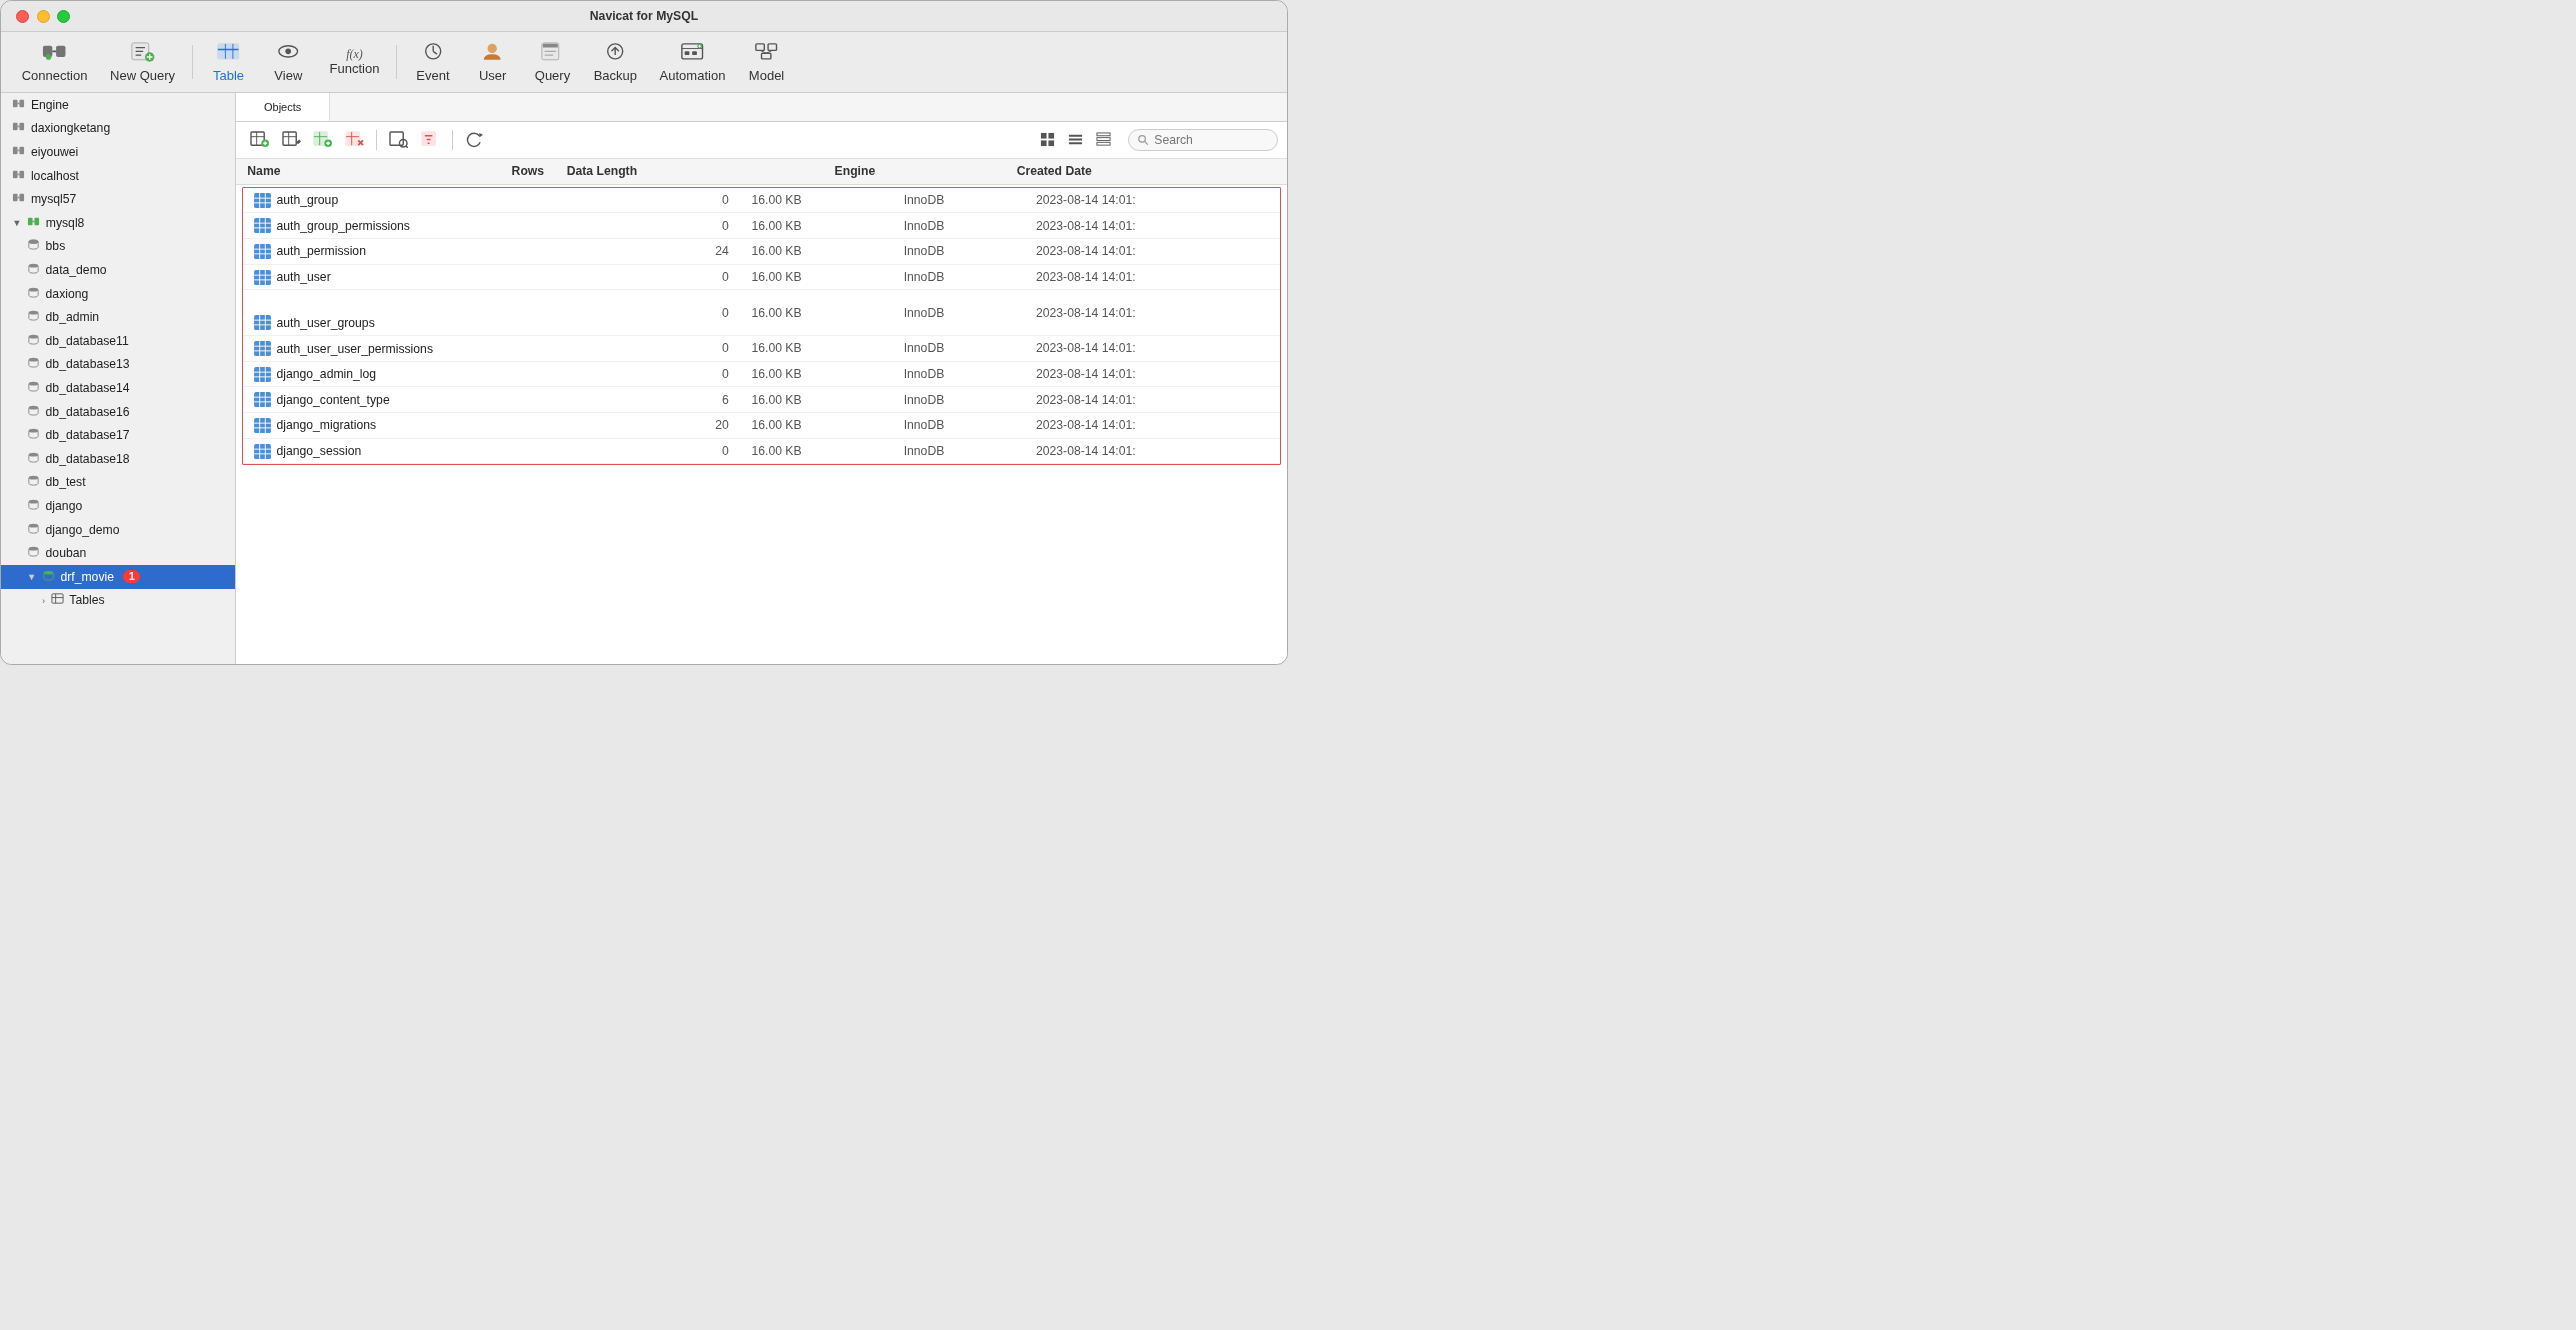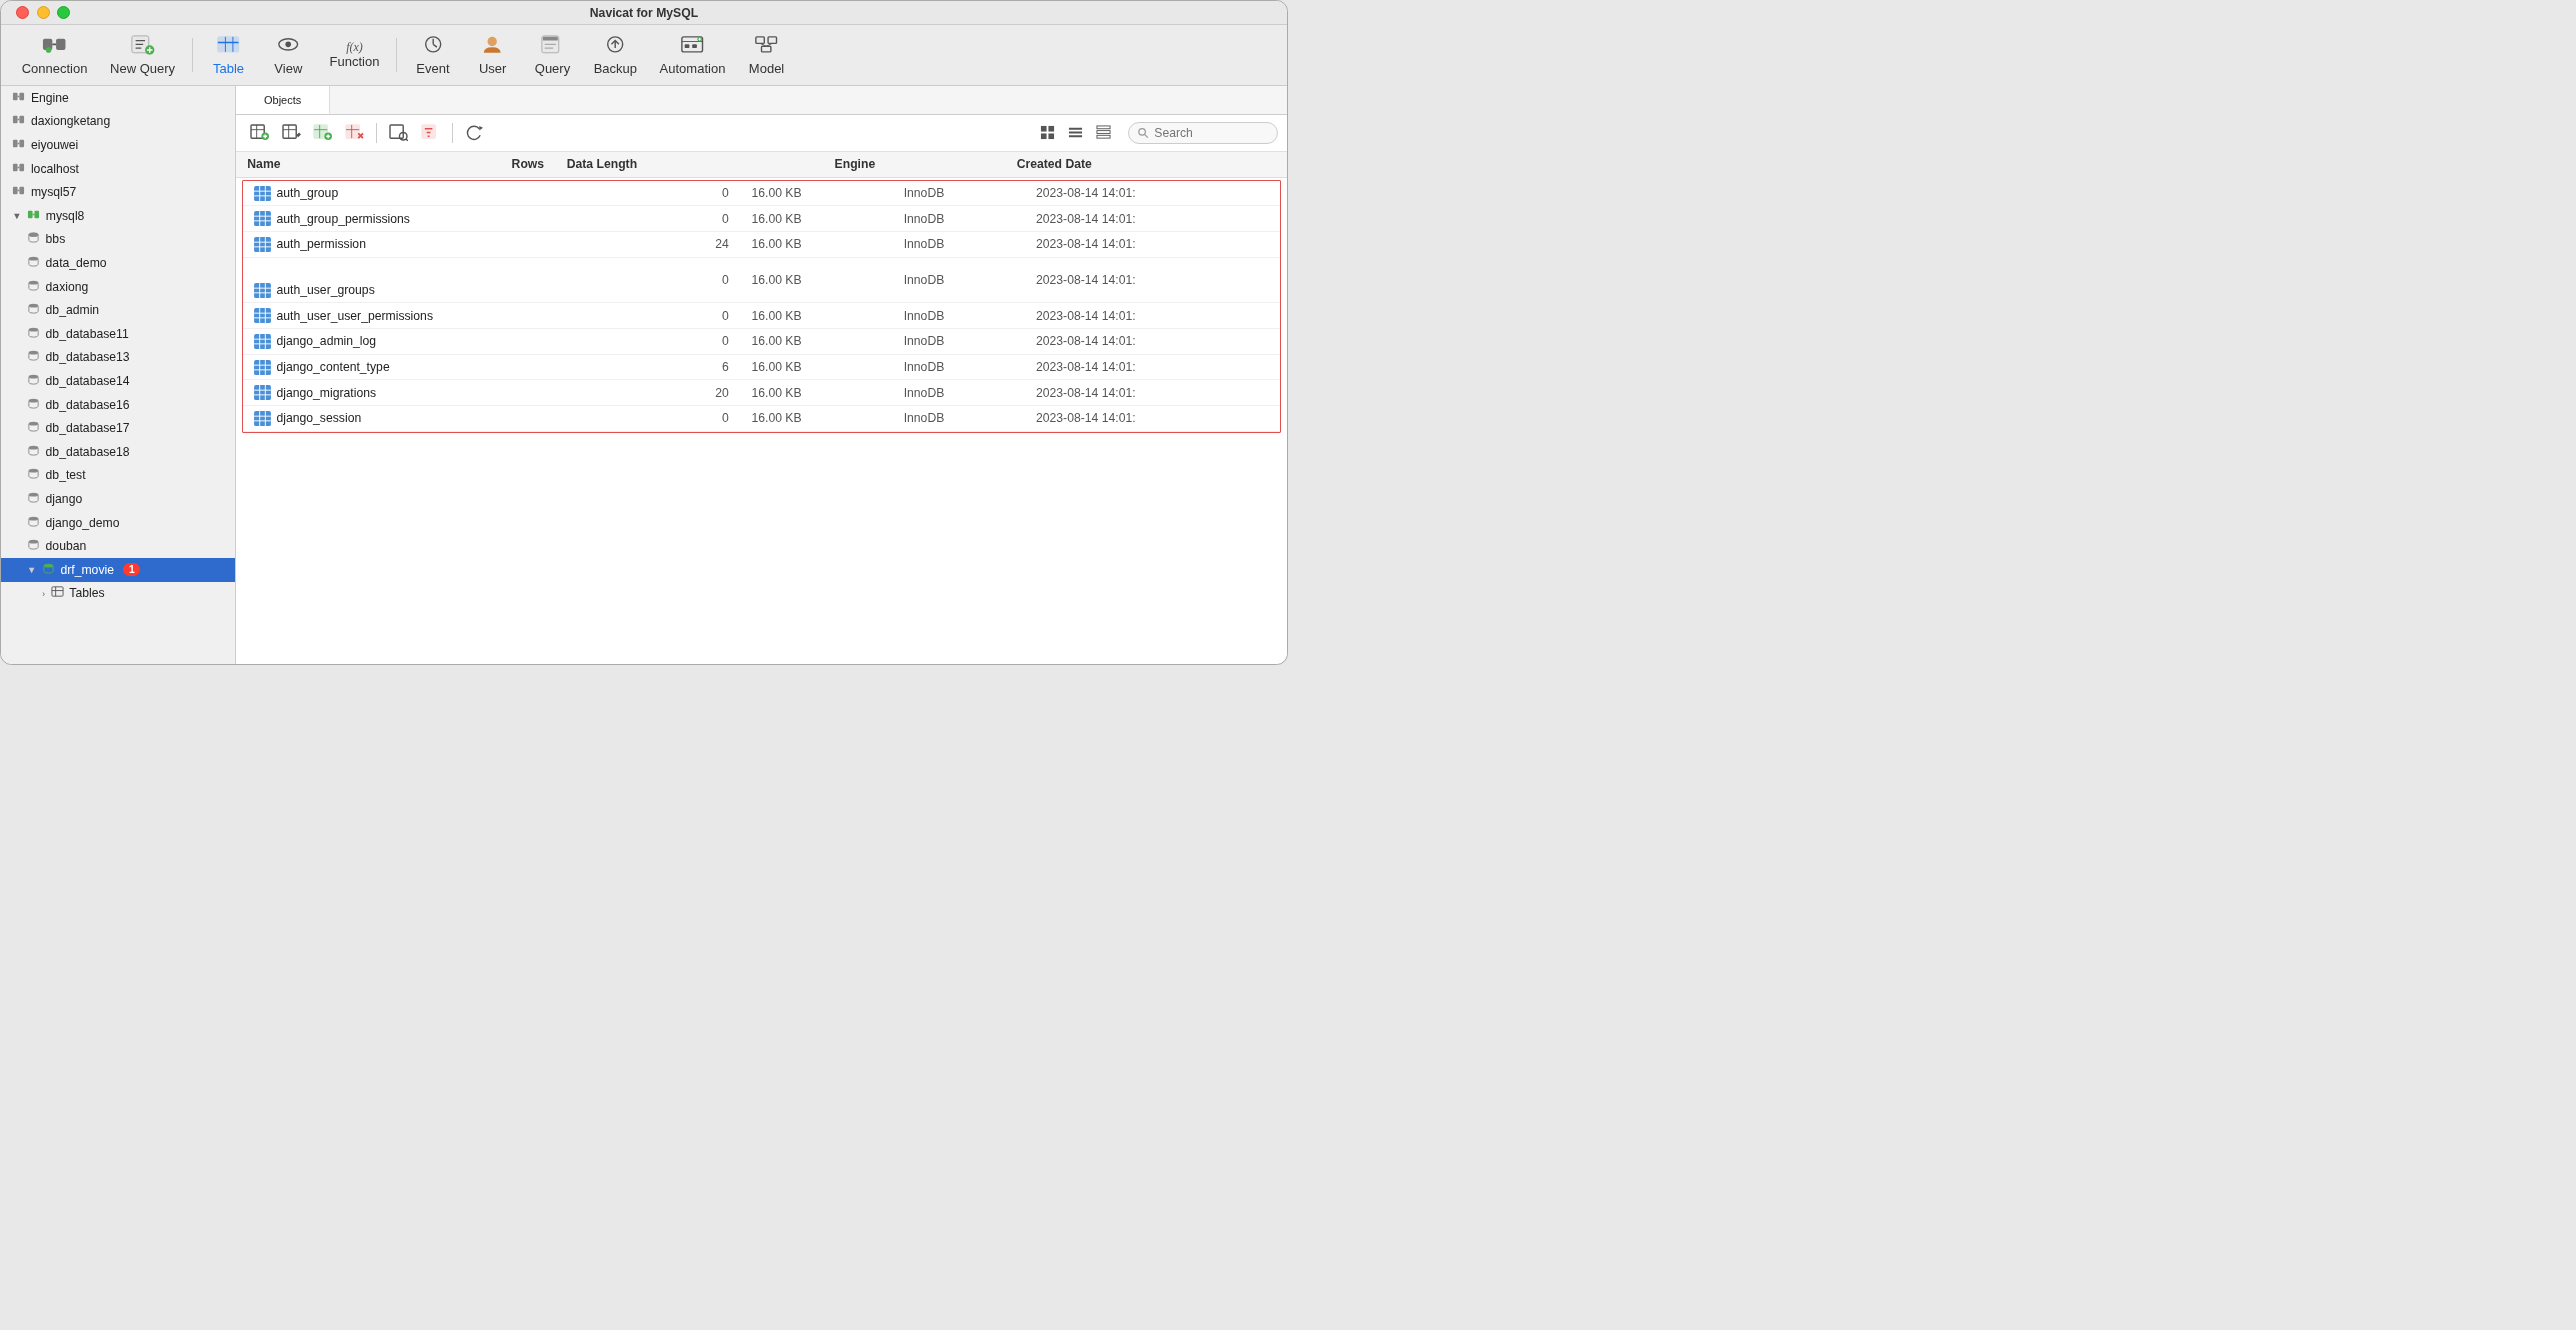--- a/index.html
+++ b/index.html
@@ -16,21 +16,21 @@
       display: flex;
       flex-direction: column;
       height: 100%;
       background: #f5f5f5;
       border-radius: 11.3px;
       overflow: hidden;
     }
     
     .titlebar {
       background: #e8e8e8;
-      height: 24px;
+      height: 31px;
       display: flex;
       align-items: center;
       padding: 0 15px;
       border-bottom: 0.9px solid #ccc;
       border-radius: 11.3px 11.3px 0 0;
       position: relative;
     }
     .traffic-lights {
       display: flex;
       gap: 7.5px;
@@ -790,20 +790,36 @@
                     <span><svg width="17" height="15" viewBox="0 0 18 16" style="margin-right:5.6px;vertical-align:middle">
                         <rect x="0" y="0" width="18" height="16" rx="2" fill="#4a90d9"></rect>
                         <line x1="0" y1="5.5" x2="18" y2="5.5" stroke="white" stroke-width="1"></line>
                         <line x1="0" y1="10.5" x2="18" y2="10.5" stroke="white" stroke-width="1"></line>
                         <line x1="6" y1="0" x2="6" y2="16" stroke="white" stroke-width="1"></line>
                         <line x1="12" y1="0" x2="12" y2="16" stroke="white" stroke-width="1"></line>
                       </svg></span>
                     <span>auth_permission</span>
                   </td>
                   <td style="padding: 4.7px 11.3px; text-align: right; color: rgb(85, 85, 85);">24</td>
+                  <td style="padding: 4.7px 11.3px; color: rgb(85, 85, 85);">16.00 KB</td>
+                  <td style="padding: 4.7px 11.3px; color: rgb(85, 85, 85);">InnoDB</td>
+                  <td style="padding: 4.7px 11.3px; color: rgb(85, 85, 85);">2023-08-14 14:01:</td>
+                </tr>
+                <tr style="border-bottom: 0.9px solid rgb(240, 240, 240); cursor: pointer;">
+                  <td style="padding: 4.7px 11.3px; display: flex; align-items: center;">
+                    <span><svg width="17" height="15" viewBox="0 0 18 16" style="margin-right:5.6px;vertical-align:middle">
+                        <rect x="0" y="0" width="18" height="16" rx="2" fill="#4a90d9"></rect>
+                        <line x1="0" y1="5.5" x2="18" y2="5.5" stroke="white" stroke-width="1"></line>
+                        <line x1="0" y1="10.5" x2="18" y2="10.5" stroke="white" stroke-width="1"></line>
+                        <line x1="6" y1="0" x2="6" y2="16" stroke="white" stroke-width="1"></line>
+                        <line x1="12" y1="0" x2="12" y2="16" stroke="white" stroke-width="1"></line>
+                      </svg></span>
+                    <span>auth_user</span>
+                  </td>
+                  <td style="padding: 4.7px 11.3px; text-align: right; color: rgb(85, 85, 85);">0</td>
                   <td style="padding: 4.7px 11.3px; color: rgb(85, 85, 85);">16.00 KB</td>
                   <td style="padding: 4.7px 11.3px; color: rgb(85, 85, 85);">InnoDB</td>
                   <td style="padding: 4.7px 11.3px; color: rgb(85, 85, 85);">2023-08-14 14:01:</td>
                 </tr>
                 <tr style="border-bottom: 0.9px solid rgb(240, 240, 240); cursor: pointer;">
                   <td style="padding: 4.7px 11.3px; display: flex; align-items: center; margin-top: 20px;">
                     <span><svg width="17" height="15" viewBox="0 0 18 16" style="margin-right:5.6px;vertical-align:middle">
                         <rect x="0" y="0" width="18" height="16" rx="2" fill="#4a90d9"></rect>
                         <line x1="0" y1="5.5" x2="18" y2="5.5" stroke="white" stroke-width="1"></line>
                         <line x1="0" y1="10.5" x2="18" y2="10.5" stroke="white" stroke-width="1"></line>

